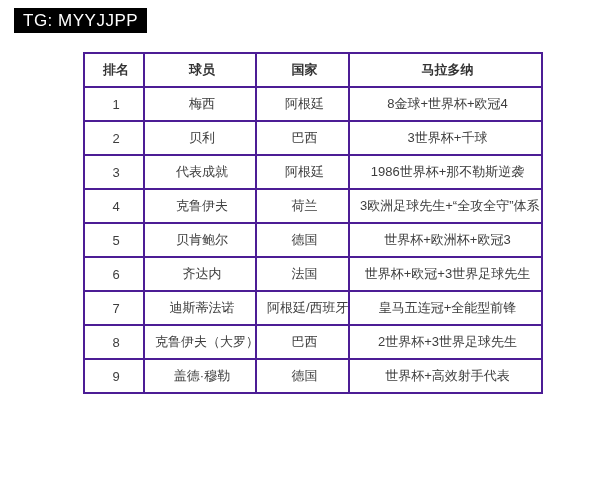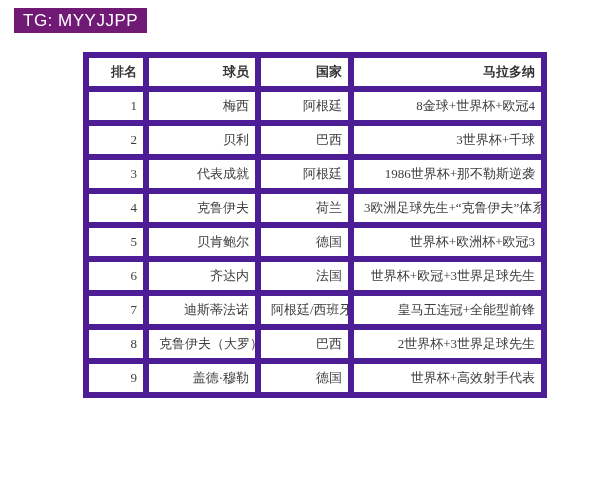--- a/index.html
+++ b/index.html
@@ -11,21 +11,21 @@
     position: relative;
   }
   .canvas {
     position: absolute;
     width: 600px; height: 480px;
     top: 0; left: 0;
     background: #ffffff;
   }
   .watermark {
     position: absolute;
-    background: #701a75;
+    background: #000000;
     color: #ffffff;
     letter-spacing: 0.5px;
     white-space: nowrap;
   }
   .watermark.top {
     left: 14px; top: 8px;
     font-size: 17px;
     line-height: 25px;
     padding: 0 9px;
   }
@@ -42,29 +42,28 @@
     border-collapse: collapse;
     table-layout: fixed;
     font-size: 13px;
     color: #3d3d3d;
   }
   table.ranking col.c-rank    { width: 60px; }
   table.ranking col.c-player  { width: 112px; }
   table.ranking col.c-country { width: 93px; }
   table.ranking col.c-achv    { width: 193px; }
   table.ranking th, table.ranking td {
-    border: 6px solid #4c1d95;
+    border: 2px solid #4c1d95;
     height: 34px;
     padding: 0 6px 0 10px;
-    text-align: right;
+    text-align: center;
     vertical-align: middle;
     white-space: nowrap;
     overflow: hidden;
     font-weight: normal;
-    font-family: Liberation Serif, serif;
   }
   table.ranking th {
     font-weight: bold;
     color: #333333;
   }
 </style>
 </head>
 <body>
 
 <div class="canvas">
@@ -102,21 +101,21 @@
       <tr>
         <td>3</td>
         <td>代表成就</td>
         <td>阿根廷</td>
         <td>1986世界杯+那不勒斯逆袭</td>
       </tr>
       <tr>
         <td>4</td>
         <td>克鲁伊夫</td>
         <td>荷兰</td>
-        <td>3欧洲足球先生+“克鲁伊夫”体系</td>
+        <td>3欧洲足球先生+“全攻全守”体系</td>
       </tr>
       <tr>
         <td>5</td>
         <td>贝肯鲍尔</td>
         <td>德国</td>
         <td>世界杯+欧洲杯+欧冠3</td>
       </tr>
       <tr>
         <td>6</td>
         <td>齐达内</td>

